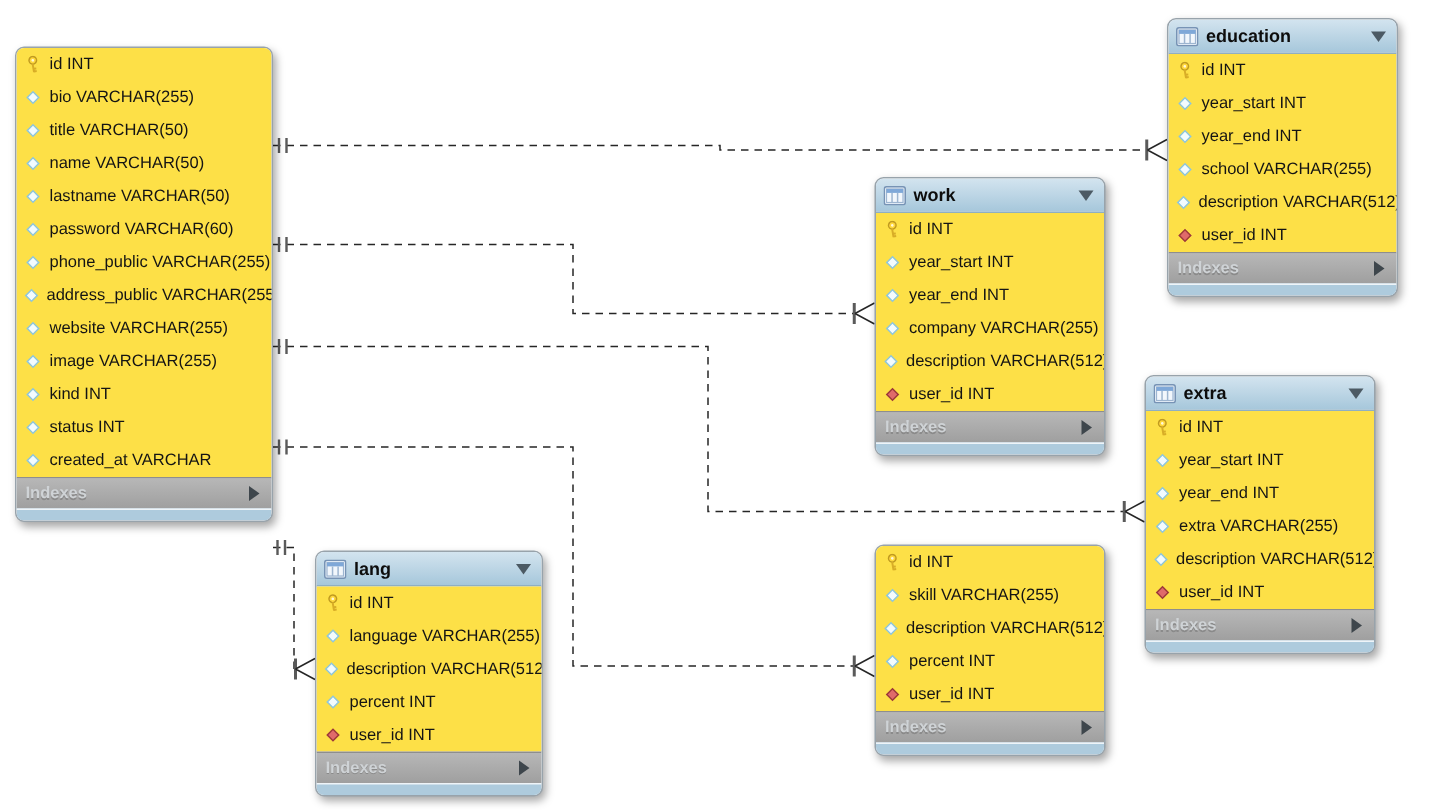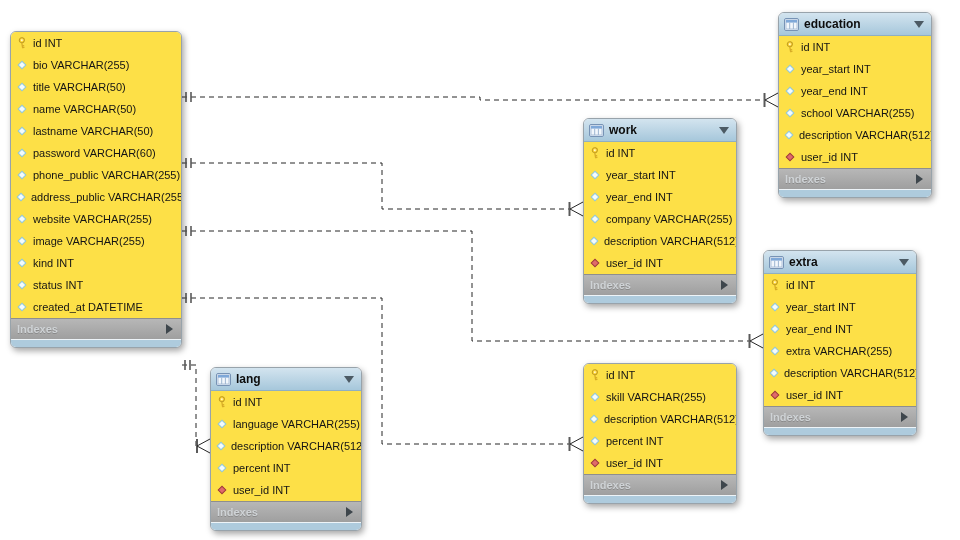--- a/index.html
+++ b/index.html
@@ -190,21 +190,21 @@
           </svg>
         </span>
         <span class="ctext">status INT</span>
       </div>
       <div class="crow">
         <span class="cicon">
           <svg width="10" height="10" viewBox="0 0 10 10">
             <rect x="2.3" y="2.3" width="5.4" height="5.4" transform="rotate(45 5 5)" fill="#f3fbfe" stroke="#8fc6da"></rect>
           </svg>
         </span>
-        <span class="ctext">created_at DATETIME</span>
+        <span class="ctext">created_at VARCHAR</span>
       </div>
     </div>
   <div class="tfoot">
     <span class="flabel">Indexes</span>
     <span class="farrow"></span>
   </div>
   <div class="tstrip"></div>
 </div>
 
 <div class="table" style="left:778px;top:12px;width:152px">

